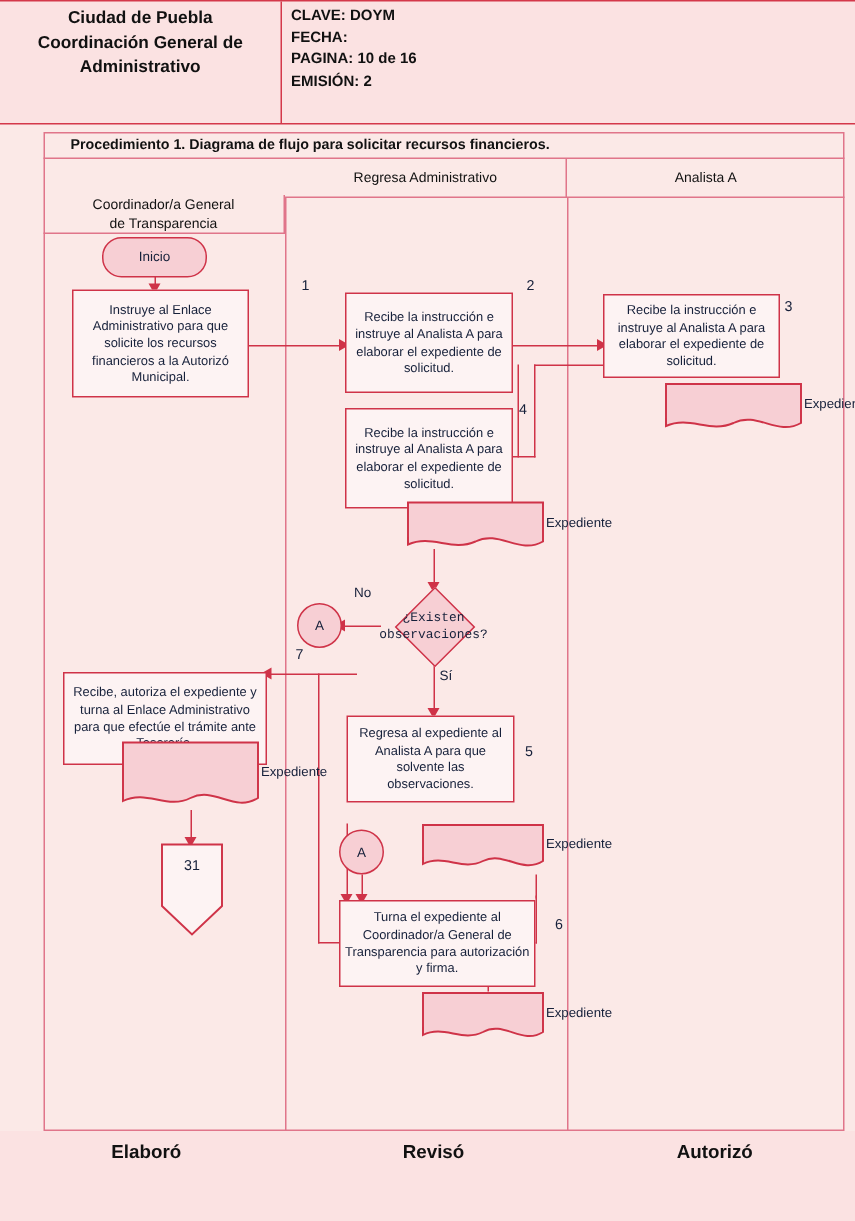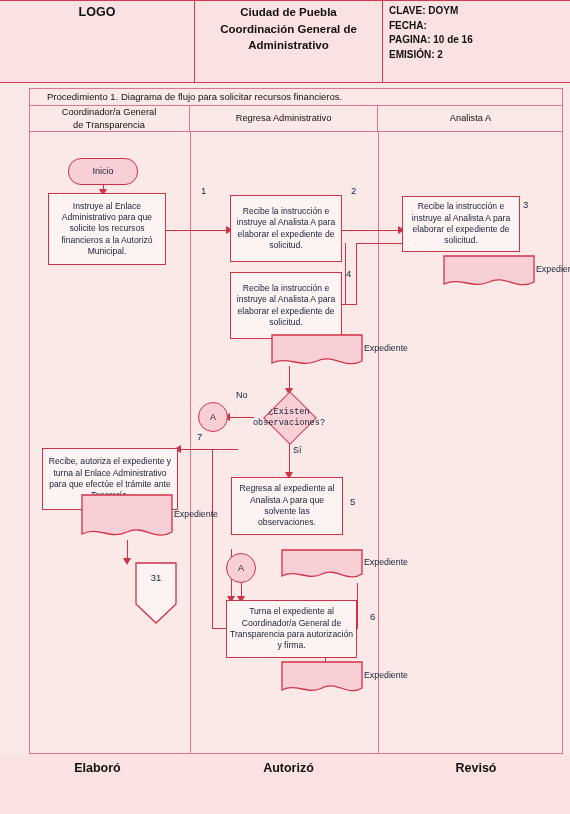--- a/index.html
+++ b/index.html
@@ -39,30 +39,30 @@
     font-weight:bold;font-size:10px;line-height:1.45;
   }
   
   #frame{
     position:absolute;left:29px;top:88px;width:534px;height:666px;
     border:1px solid #e0758a;box-sizing:border-box;
   }
   #subtitle{
     position:absolute;left:29px;top:88px;width:534px;height:18px;
     box-sizing:border-box;border-bottom:1px solid #e0758a;
-    font-size:9.5px;font-weight:normal;
+    font-size:9.5px;font-weight:bold;
     display:flex;align-items:center;padding-left:18px;
   }
   .colhdr{
     position:absolute;top:106px;height:26px;box-sizing:border-box;
     border-bottom:1px solid #e0758a;
     display:flex;align-items:center;justify-content:center;
     text-align:center;font-size:9.3px;line-height:1.35;
   }
-  #colhdr0{left:29px;width:161px;border-right:1px solid #e0758a;}
+  #colhdr0{left:29px;width:161px;border-right:1px solid #e0758a;margin-top:24px;}
   #colhdr1{left:190px;width:188px;border-right:1px solid #e0758a;}
   #colhdr2{left:378px;width:185px;}
   .coldiv{position:absolute;top:132px;height:622px;width:0;
           border-left:1px solid #e0758a;}
   
   #footer{
     position:absolute;left:0;top:754px;width:570px;height:60px;
     display:flex;background:#fbe2e2;
     border-top:1.5px solid #fbe2e2;
     box-sizing:border-box;
@@ -105,21 +105,21 @@
     width:30px;height:30px;border-radius:50%;
     background:#f7cfd4;border:1.3px solid #cf3348;
     display:flex;align-items:center;justify-content:center;
     font-size:9px;color:#16203a;
   }
   .doc{position:absolute;}
   .doc .doclabel{
     position:absolute;left:0;top:0;width:100%;
     text-align:right;font-size:8.8px;color:#16203a;margin-left:45px;
   }
-  .pent{position:absolute;margin-left:28px;}
+  .pent{position:absolute;}
   .pent .pentlabel{
     position:absolute;left:0;top:0;width:100%;
     text-align:center;font-size:9.5px;color:#16203a;
   }
   .num{
     position:absolute;font-size:9.5px;color:#16203a;
   }
   .elab{
     position:absolute;font-size:9px;color:#16203a;
   }
@@ -130,21 +130,20 @@
   .arw{position:absolute;width:0;height:0;}
   .arw-d{border-left:4.5px solid transparent;border-right:4.5px solid transparent;border-top:7px solid #cf3348;}
   .arw-r{border-top:4.5px solid transparent;border-bottom:4.5px solid transparent;border-left:7px solid #cf3348;}
   .arw-l{border-top:4.5px solid transparent;border-bottom:4.5px solid transparent;border-right:7px solid #cf3348;}
   svg{display:block;overflow:visible;}
 </style>
 </head>
 <body>
 
 <div id="header">
-  <div id="hdr-logo">LOGO</div>
   <div id="hdr-title">
     <div>Ciudad de Puebla</div>
     <div>Coordinación General de</div>
     <div>Administrativo</div>
   </div>
   <div id="hdr-meta">
     <div>CLAVE: DOYM</div>
     <div>FECHA:</div>
     <div>PAGINA: 10 de 16</div>
     <div>EMISIÓN: 2</div>
@@ -305,15 +304,15 @@
 
 <div class="doc" style="left:443px;top:255px;width:92px;height:36px;">
   <svg width="92" height="36" viewBox="0 0 92 36">
     <path d="M1,1 L91,1 L91,27 C75,36 62,19 46,27 C30,34 17,22 1,29 Z" fill="#f7cfd4" stroke="#cf3348" stroke-width="1.3"></path>
   </svg>
   <div class="doclabel" style="top:9px;">Expediente</div>
 </div>
 
 <div id="footer">
   <div class="foot-cell" id="foot0">Elaboró</div>
+  <div class="foot-cell" id="foot1">Revisó</div>
   <div class="foot-cell" id="foot2">Autorizó</div>
-  <div class="foot-cell" id="foot1">Revisó</div>
 </div>
 
 </body></html>

